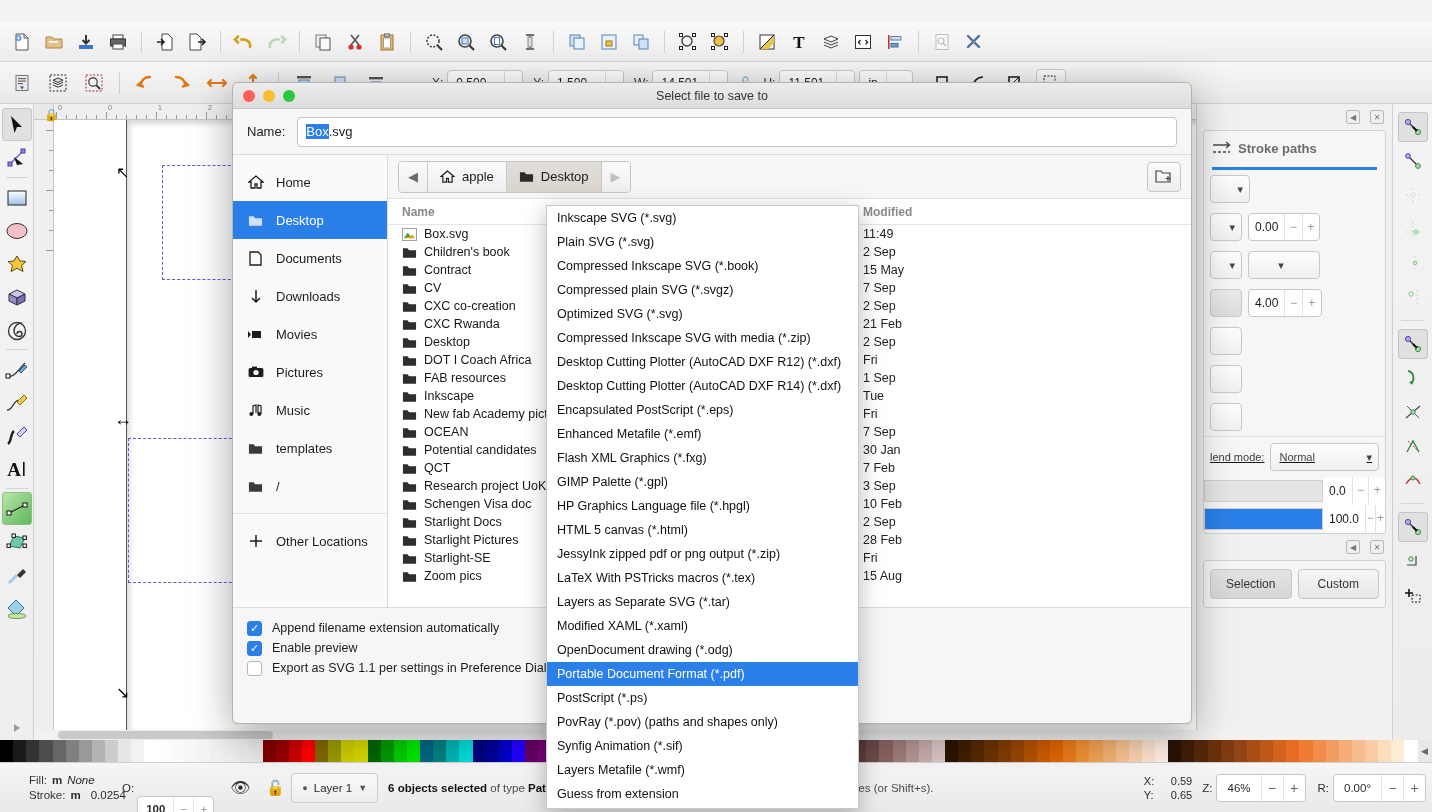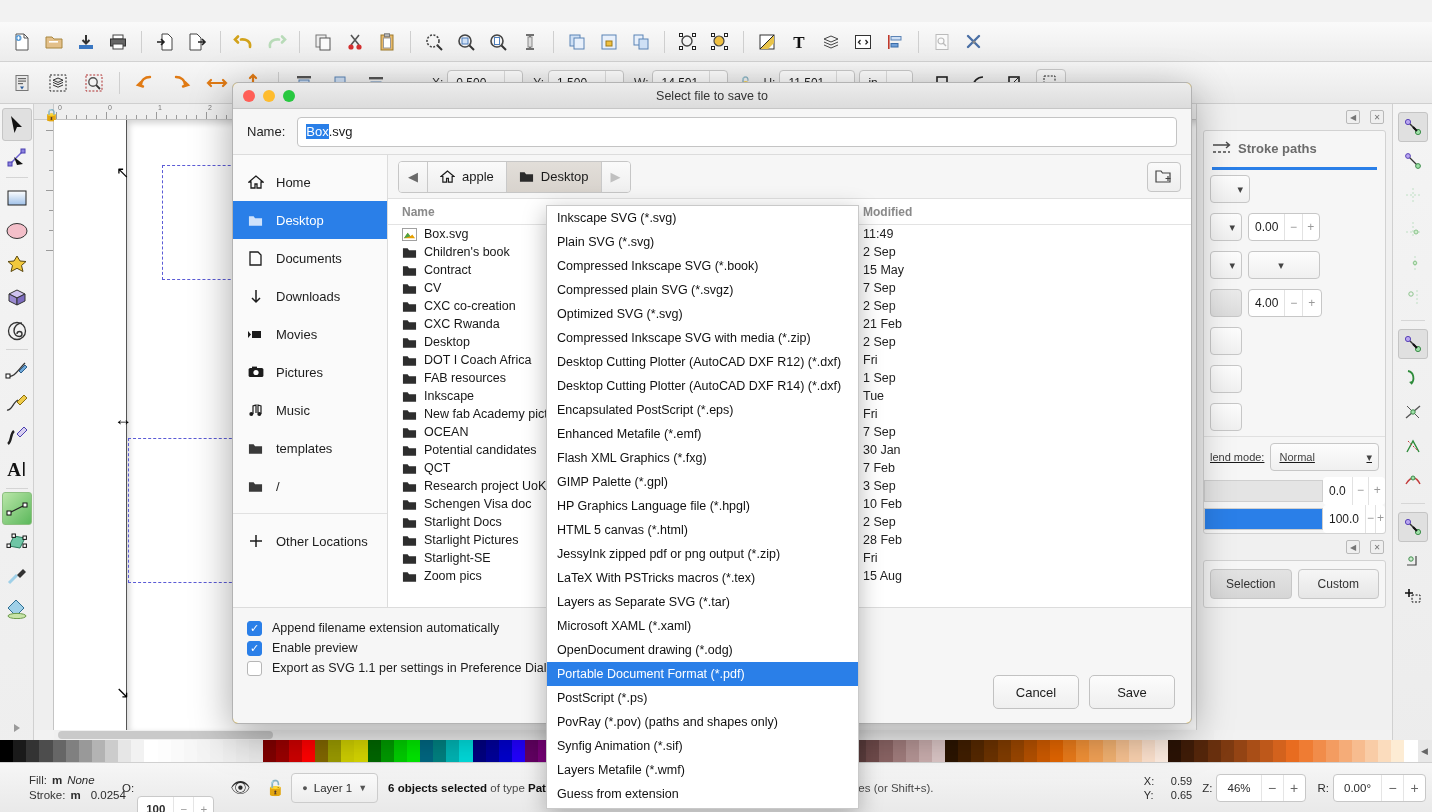--- a/index.html
+++ b/index.html
@@ -1490,24 +1490,20 @@
         </div>
         <div class="chk">
           <span class="chkbox on">✓</span>
           <span>Enable preview</span>
         </div>
         <div class="chk">
           <span class="chkbox"></span>
           <span>Export as SVG 1.1 per settings in Preference Dialog.</span>
         </div>
       </div>
-      <div class="dlg-buttons">
-        <div class="dbtn">Cancel</div>
-        <div class="dbtn">Save</div>
-      </div>
     </div>
   </div>
 
   <div class="fmtmenu" id="fmtmenu">
       <div class="fmtitem">Inkscape SVG (*.svg)</div>
       <div class="fmtitem">Plain SVG (*.svg)</div>
       <div class="fmtitem">Compressed Inkscape SVG (*.book)</div>
       <div class="fmtitem">Compressed plain SVG (*.svgz)</div>
       <div class="fmtitem">Optimized SVG (*.svg)</div>
       <div class="fmtitem">Compressed Inkscape SVG with media (*.zip)</div>
@@ -1515,21 +1511,21 @@
       <div class="fmtitem">Desktop Cutting Plotter (AutoCAD DXF R14) (*.dxf)</div>
       <div class="fmtitem">Encapsulated PostScript (*.eps)</div>
       <div class="fmtitem">Enhanced Metafile (*.emf)</div>
       <div class="fmtitem">Flash XML Graphics (*.fxg)</div>
       <div class="fmtitem">GIMP Palette (*.gpl)</div>
       <div class="fmtitem">HP Graphics Language file (*.hpgl)</div>
       <div class="fmtitem">HTML 5 canvas (*.html)</div>
       <div class="fmtitem">JessyInk zipped pdf or png output (*.zip)</div>
       <div class="fmtitem">LaTeX With PSTricks macros (*.tex)</div>
       <div class="fmtitem">Layers as Separate SVG (*.tar)</div>
-      <div class="fmtitem">Microsoft XAML (*.xaml)</div>
+      <div class="fmtitem">Modified XAML (*.xaml)</div>
       <div class="fmtitem">OpenDocument drawing (*.odg)</div>
       <div class="fmtitem sel">Portable Document Format (*.pdf)</div>
       <div class="fmtitem">PostScript (*.ps)</div>
       <div class="fmtitem">PovRay (*.pov) (paths and shapes only)</div>
       <div class="fmtitem">Synfig Animation (*.sif)</div>
       <div class="fmtitem">Layers Metafile (*.wmf)</div>
       <div class="fmtitem">Guess from extension</div>
     </div>
 
 </div>

